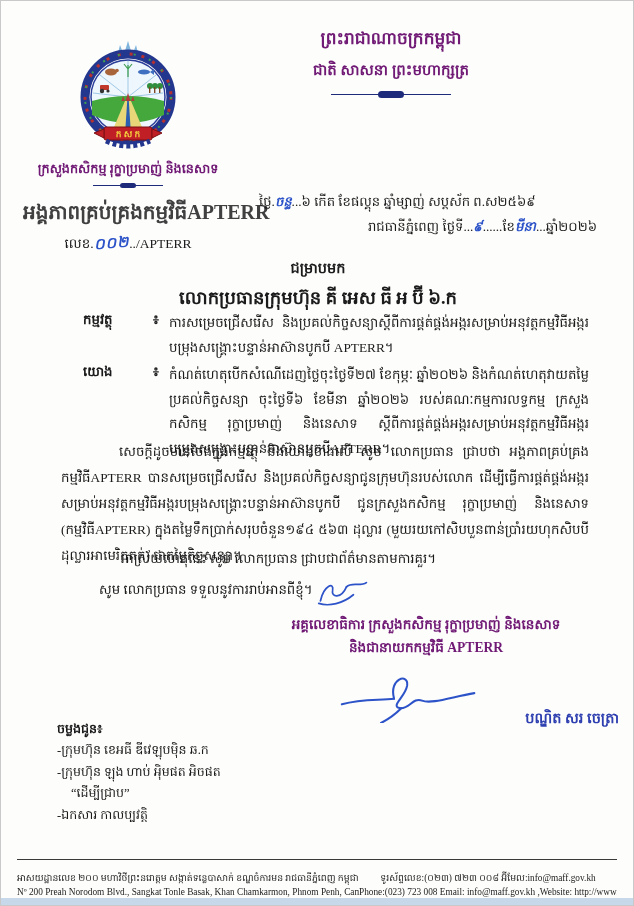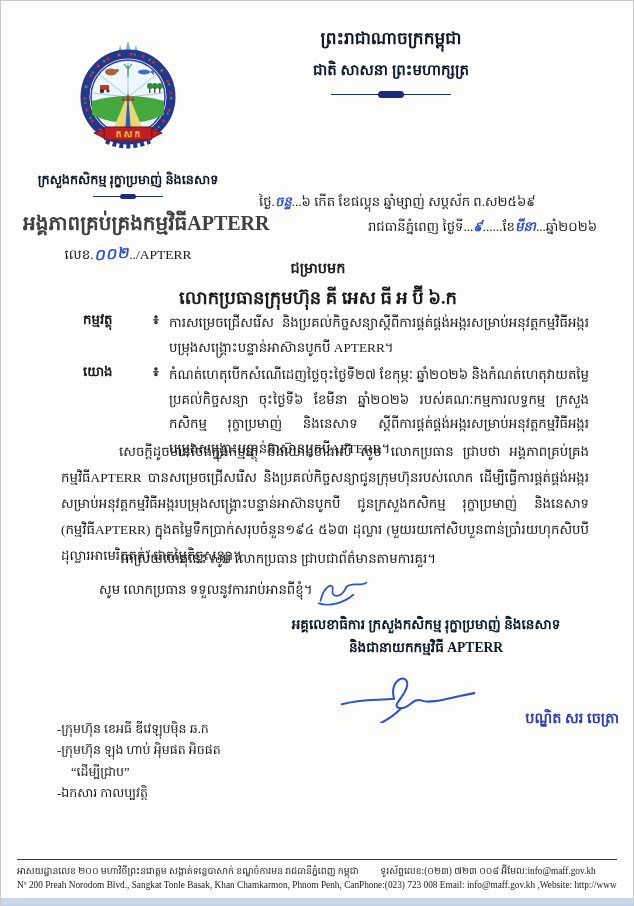--- a/index.html
+++ b/index.html
@@ -7,35 +7,35 @@
     position:relative;
     width:634px;height:906px;
     margin:0 auto;
     background:#fdfdfc;
     border:1px solid #c9c9c9;
     box-sizing:border-box;
     font-family:"Liberation Serif","DejaVu Sans",serif;
     color:#1b1b1b;
     overflow:hidden;
   }
-  .navy{color:#0f172a;}
+  .navy{color:#701a75;}
   .bold{font-weight:normal;}
   .hand{color:#2d53c8;font-style:italic;font-weight:600;display:inline-block;transform:rotate(-2deg);}
   
   .header{position:absolute;top:26px;left:180px;width:420px;text-align:center;}
   .header .kingdom{font-size:17px;font-weight:bold;}
   .header .motto{font-size:15px;font-weight:bold;margin-top:8px;}
   .hdr-divider{margin:9px auto 0;width:120px;height:7px;position:relative;}
   .hdr-divider .line{position:absolute;top:3px;left:0;right:0;border-top:1.5px solid #1e2b7b;}
   .hdr-divider .knot{position:absolute;top:0;left:50%;transform:translateX(-50%);
     width:26px;height:7px;background:#1e2b7b;border-radius:4px;}
   
   .letterhead{position:absolute;top:40px;left:22px;width:210px;text-align:center;}
   .emblem{display:block;margin:0 auto;}
-  .ministry{font-size:12.8px;font-weight:bold;margin-top:16px;white-space:nowrap;}
+  .ministry{font-size:12.8px;font-weight:bold;margin-top:5px;white-space:nowrap;}
   .mini-divider{margin:4px auto 0;width:70px;height:5px;position:relative;}
   .mini-divider .line{position:absolute;top:2px;left:0;right:0;border-top:1px solid #1e2b7b;}
   .mini-divider .knot{position:absolute;top:0;left:50%;transform:translateX(-50%);
     width:16px;height:5px;background:#1e2b7b;border-radius:3px;}
   .unit{font-size:20px;font-weight:bold;margin-top:11px;color:#404040;white-space:nowrap;}
   .refline{font-size:13.5px;margin-top:4px;}
   .refline .hand{font-size:15px;transform:rotate(-5deg);letter-spacing:1px;}
   
   .dateblock{position:absolute;top:188px;left:258px;width:338px;font-size:13.2px;line-height:1.9;}
   .dateblock .l1{text-align:left;}
@@ -63,21 +63,21 @@
   .sigblock .t1,.sigblock .t2{font-size:13.6px;font-weight:bold;line-height:1.7;}
   .sig-squiggle{display:block;margin:8px 0 0 96px;}
   .sig-name{font-size:14.5px;font-weight:bold;color:#2e3fb0;text-align:right;
     margin:-14px 0 0 212px;white-space:nowrap;}
   
   .cc{position:absolute;top:718px;left:56px;font-size:12.6px;line-height:1.7;}
   .cc .cc-head{font-weight:bold;}
   .cc .quote{padding-left:14px;}
   
   .footer{position:absolute;left:16px;right:16px;top:858px;border-top:1.6px solid #3a3a3a;
-    padding-top:4px;display:flex;}
+    padding-top:11px;display:flex;}
   .footer .col-l{width:57%;}
   .footer .col-r{width:43%;text-align:center;}
   .footer div{font-size:9.3px;line-height:1.55;color:#222;white-space:nowrap;overflow:hidden;}
   .bottom-strip{position:absolute;left:0;right:0;bottom:0;height:7px;background:#c6d8ea;}
 </style>
 </head>
 <body>
 
 <div class="page">
 
@@ -207,20 +207,21 @@
       <g fill="none" stroke="#2d53c8" stroke-width="2.2" stroke-linecap="round">
         <path d="M8,40 C30,34 48,36 64,34"></path>
         <path d="M64,34 C58,12 80,6 78,20 C76,32 60,42 70,44 C80,46 84,32 94,36 C104,40 126,32 150,28"></path>
         <path d="M72,44 C66,50 58,56 50,60"></path>
       </g>
     </svg>
     <div class="sig-name">បណ្ឌិត សរ ចេត្រា</div>
   </div>
 
   <div class="cc">
+    <div class="cc-head">ចម្លងជូន៖</div>
     <div>-ក្រុមហ៊ុន ខេអធី ឌីវេឡុបមុិន ឆ.ក</div>
     <div>-ក្រុមហ៊ុន ឡុង ហាប់ អុិមផត អិចផត</div>
     <div class="quote">“ដើម្បីជ្រាប”</div>
     <div>-ឯកសារ កាលប្បវត្តិ</div>
   </div>
 
   <div class="footer">
     <div class="col-l">
       <div>អាសយដ្ឋានលេខ ២០០ មហាវិថីព្រះនរោត្តម សង្កាត់ទន្លេបាសាក់ ខណ្ឌចំការមន រាជធានីភ្នំពេញ កម្ពុជា</div>
       <div>Nº 200 Preah Norodom Blvd., Sangkat Tonle Basak, Khan Chamkarmon, Phnom Penh, Cambodia</div>

